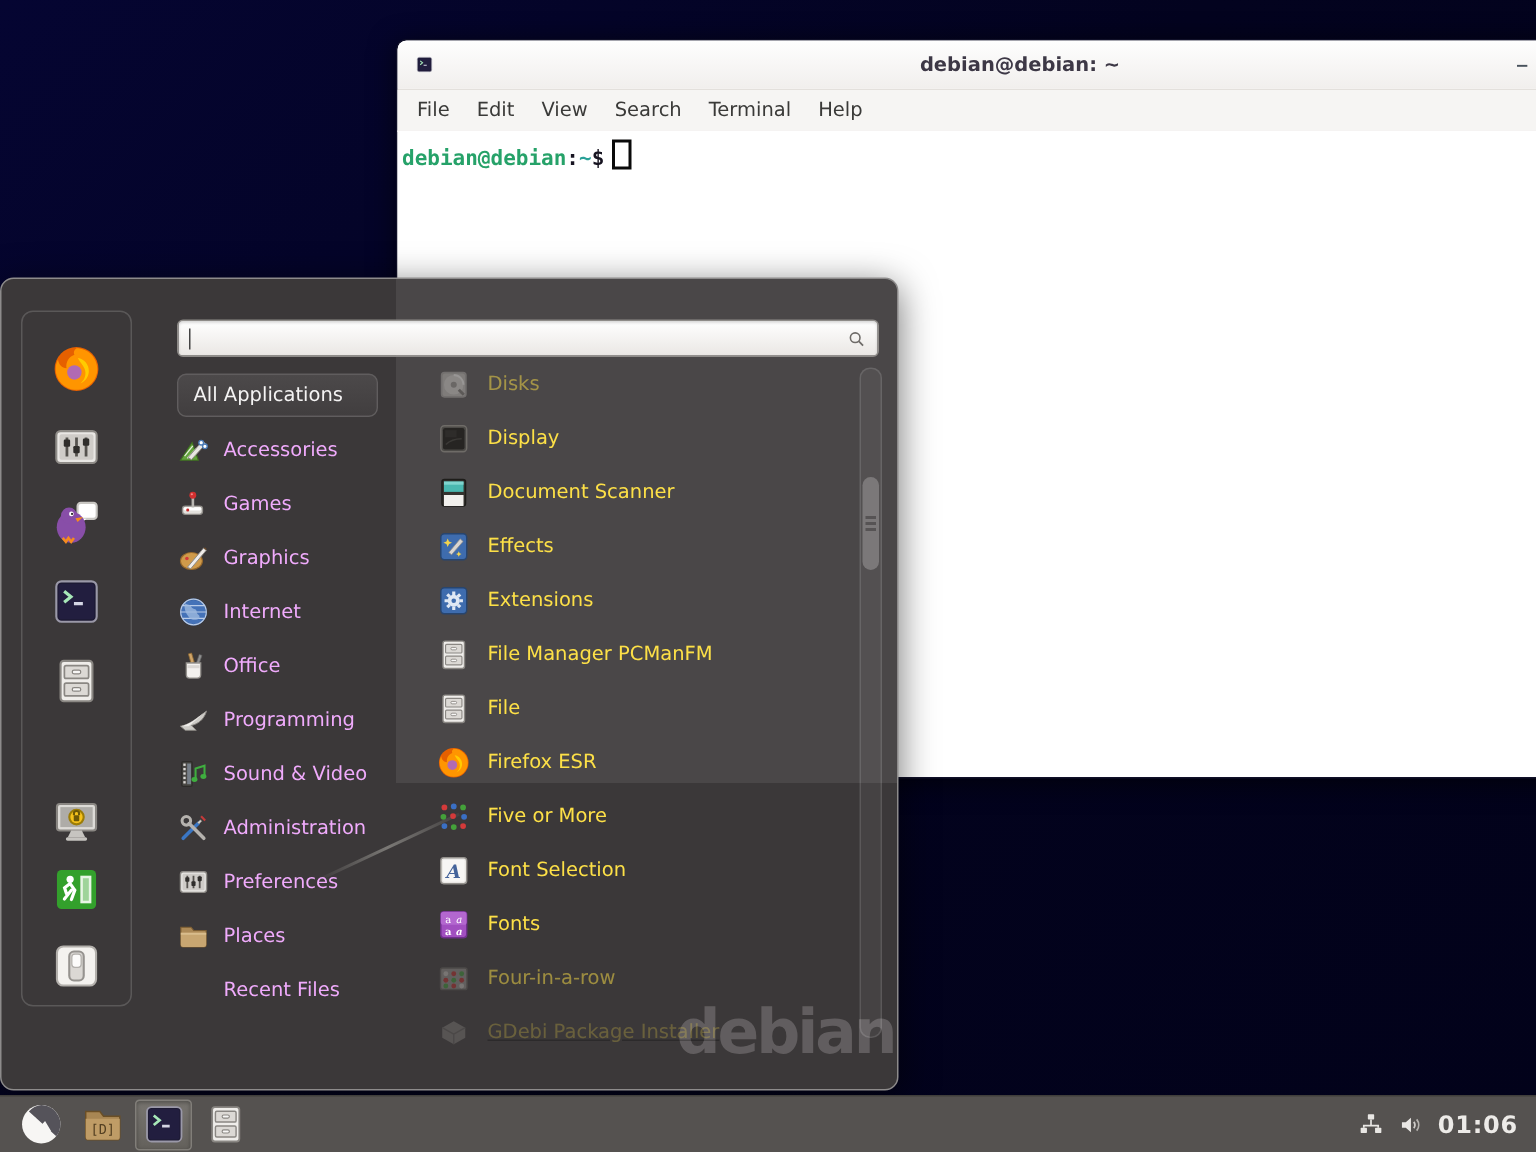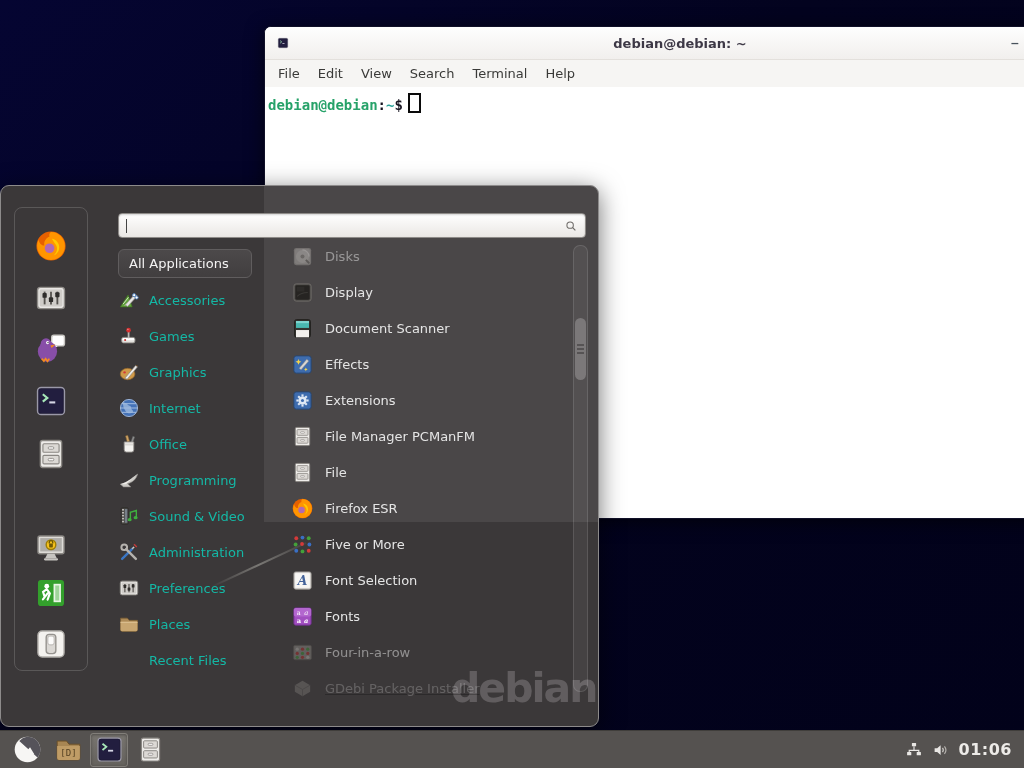--- a/index.html
+++ b/index.html
@@ -52,25 +52,25 @@
   .caret{width:1px;height:14px;background:#444;margin-left:7px;flex:0 0 1px;}
   .search-input{flex:1;border:none;outline:none;background:transparent;height:100%;
     font:13px "DejaVu Sans",sans-serif;padding:0 4px;color:#222;min-width:0;}
   .mag{width:14px;height:14px;margin-right:7px;flex:0 0 14px;}
   .categories{position:absolute;left:117px;top:63px;width:160px;}
   .cat-selected{width:134px;height:29px;border:1px solid #605d5e;border-radius:6px;
     background:linear-gradient(#4c494a,#413e3f);color:#f4f3f3;font-size:13px;
     display:flex;align-items:center;padding-left:10px;box-sizing:border-box;margin-bottom:4px;}
   .cat-row{height:36px;display:flex;align-items:center;gap:9px;}
   .icon22{width:22px;height:22px;flex:0 0 22px;}
-  .cat-lbl{font-size:13px;color:#14b8a6;white-space:nowrap;}
+  .cat-lbl{font-size:13px;color:#f0abfc;white-space:nowrap;}
   .apps{position:absolute;left:290px;top:52px;width:275px;}
   .app-row{height:36px;display:flex;align-items:center;gap:11px;}
   .icon24{width:23px;height:23px;flex:0 0 23px;}
-  .app-lbl{font-size:13px;color:#e5e5e5;white-space:nowrap;}
+  .app-lbl{font-size:13px;color:#fde047;white-space:nowrap;}
   .dim{opacity:.5;}
   .faded{opacity:.24;text-decoration:underline;}
   .menu-scrollbar{position:absolute;right:10px;top:59px;width:15px;height:447px;border-radius:7px;
     background:rgba(255,255,255,.05);border:1px solid rgba(255,255,255,.12);box-sizing:border-box;}
   .menu-thumb{position:absolute;left:1px;right:1px;top:72px;height:62px;background:#7b7879;
     border-radius:6px;display:flex;align-items:center;justify-content:center;}
   .menu-thumb::after{content:"";width:7px;height:2px;background:#565354;
     box-shadow:0 -4px 0 #565354,0 4px 0 #565354;}
 
   

